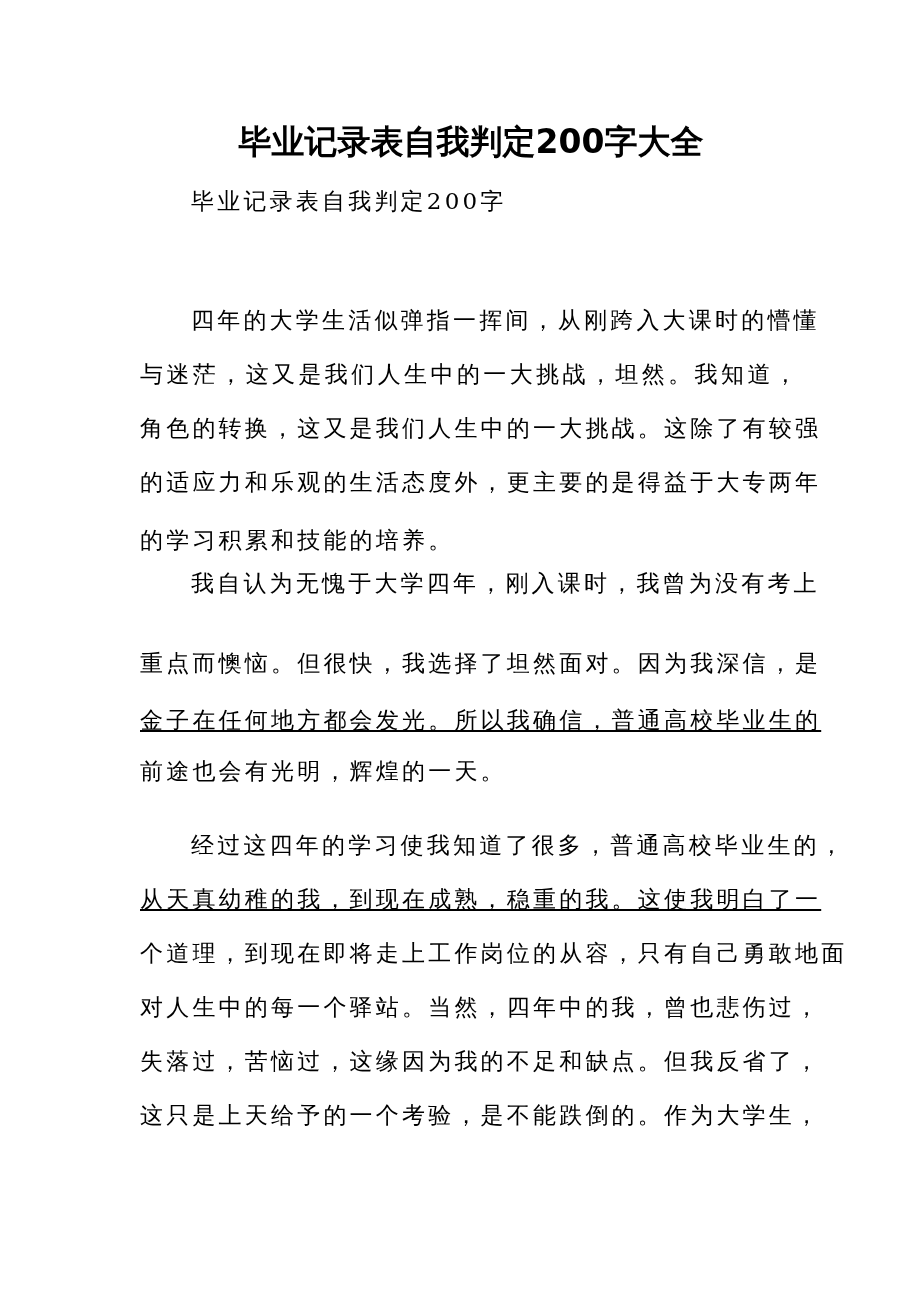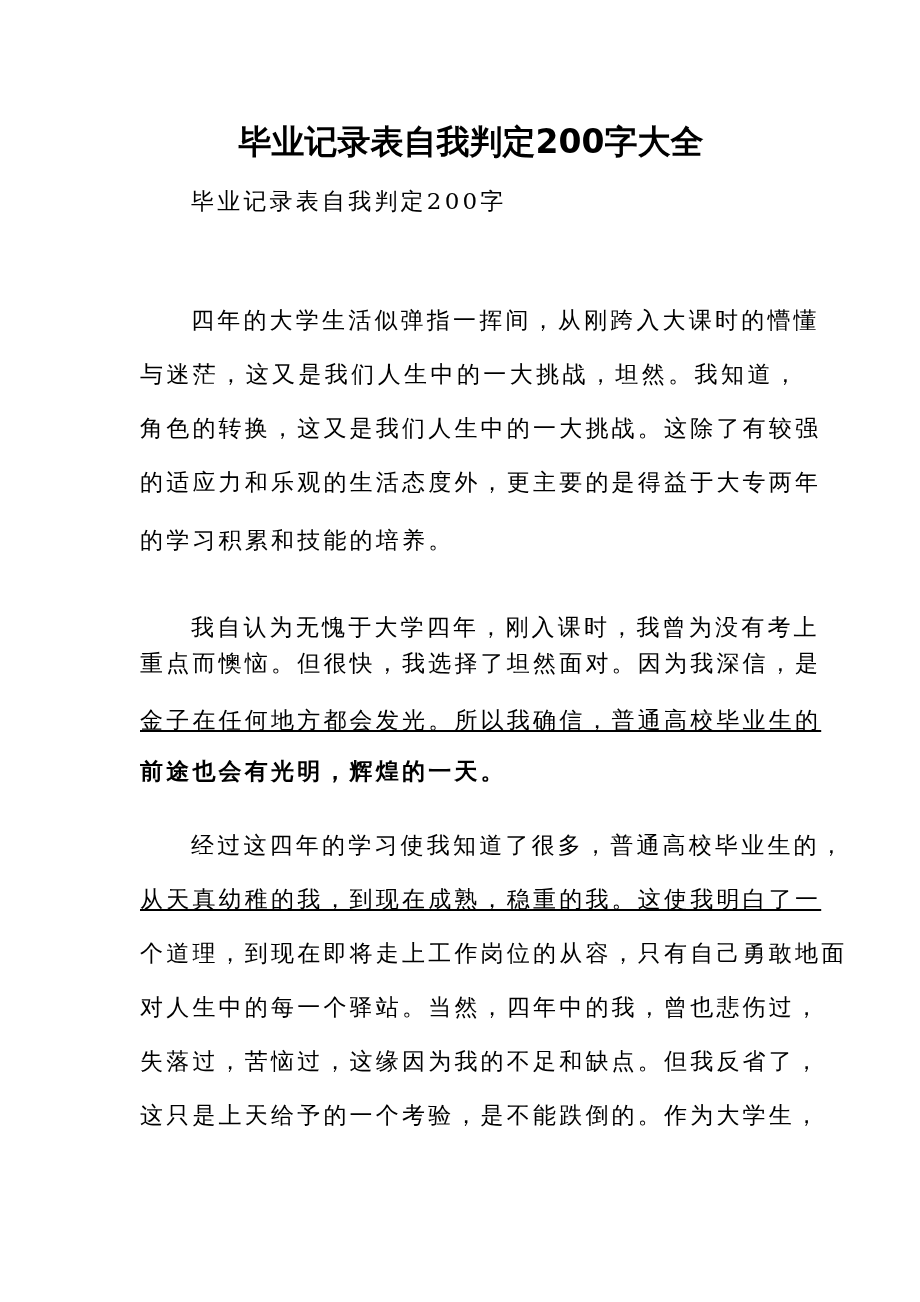--- a/index.html
+++ b/index.html
@@ -63,24 +63,24 @@
 
   <div>
     <div class="line indent justify" style="top:305px;">四年的大学生活似弹指一挥间，从刚跨入大课时的懵懂</div>
     <div class="line justify" style="top:359px;">与迷茫，这又是我们人生中的一大挑战，坦然。我知道，</div>
     <div class="line justify" style="top:413px;">角色的转换，这又是我们人生中的一大挑战。这除了有较强</div>
     <div class="line justify" style="top:467px;">的适应力和乐观的生活态度外，更主要的是得益于大专两年</div>
     <div class="line" style="top:503px;margin-top:22px;">的学习积累和技能的培养。</div>
   </div>
 
   <div>
-    <div class="line indent justify" style="top:612px;">我自认为无愧于大学四年，刚入课时，我曾为没有考上</div>
+    <div class="line indent justify" style="top:568px;">我自认为无愧于大学四年，刚入课时，我曾为没有考上</div>
     <div class="line justify" style="top:648px;">重点而懊恼。但很快，我选择了坦然面对。因为我深信，是</div>
     <div class="line justify" style="top:705px;text-decoration:underline;">金子在任何地方都会发光。所以我确信，普通高校毕业生的</div>
-    <div class="line" style="top:756px;font-weight:bold;">前途也会有光明，辉煌的一天。</div>
+    <div class="line" style="top:756px;">前途也会有光明，辉煌的一天。</div>
   </div>
 
   <div>
     <div class="line indent justify" style="top:830px;">经过这四年的学习使我知道了很多，普通高校毕业生的，</div>
     <div class="line justify" style="top:884px;text-decoration:underline;">从天真幼稚的我，到现在成熟，稳重的我。这使我明白了一</div>
     <div class="line justify" style="top:938px;">个道理，到现在即将走上工作岗位的从容，只有自己勇敢地面</div>
     <div class="line justify" style="top:992px;">对人生中的每一个驿站。当然，四年中的我，曾也悲伤过，</div>
     <div class="line justify" style="top:1046px;">失落过，苦恼过，这缘因为我的不足和缺点。但我反省了，</div>
     <div class="line justify" style="top:1100px;">这只是上天给予的一个考验，是不能跌倒的。作为大学生，</div>
   </div>

